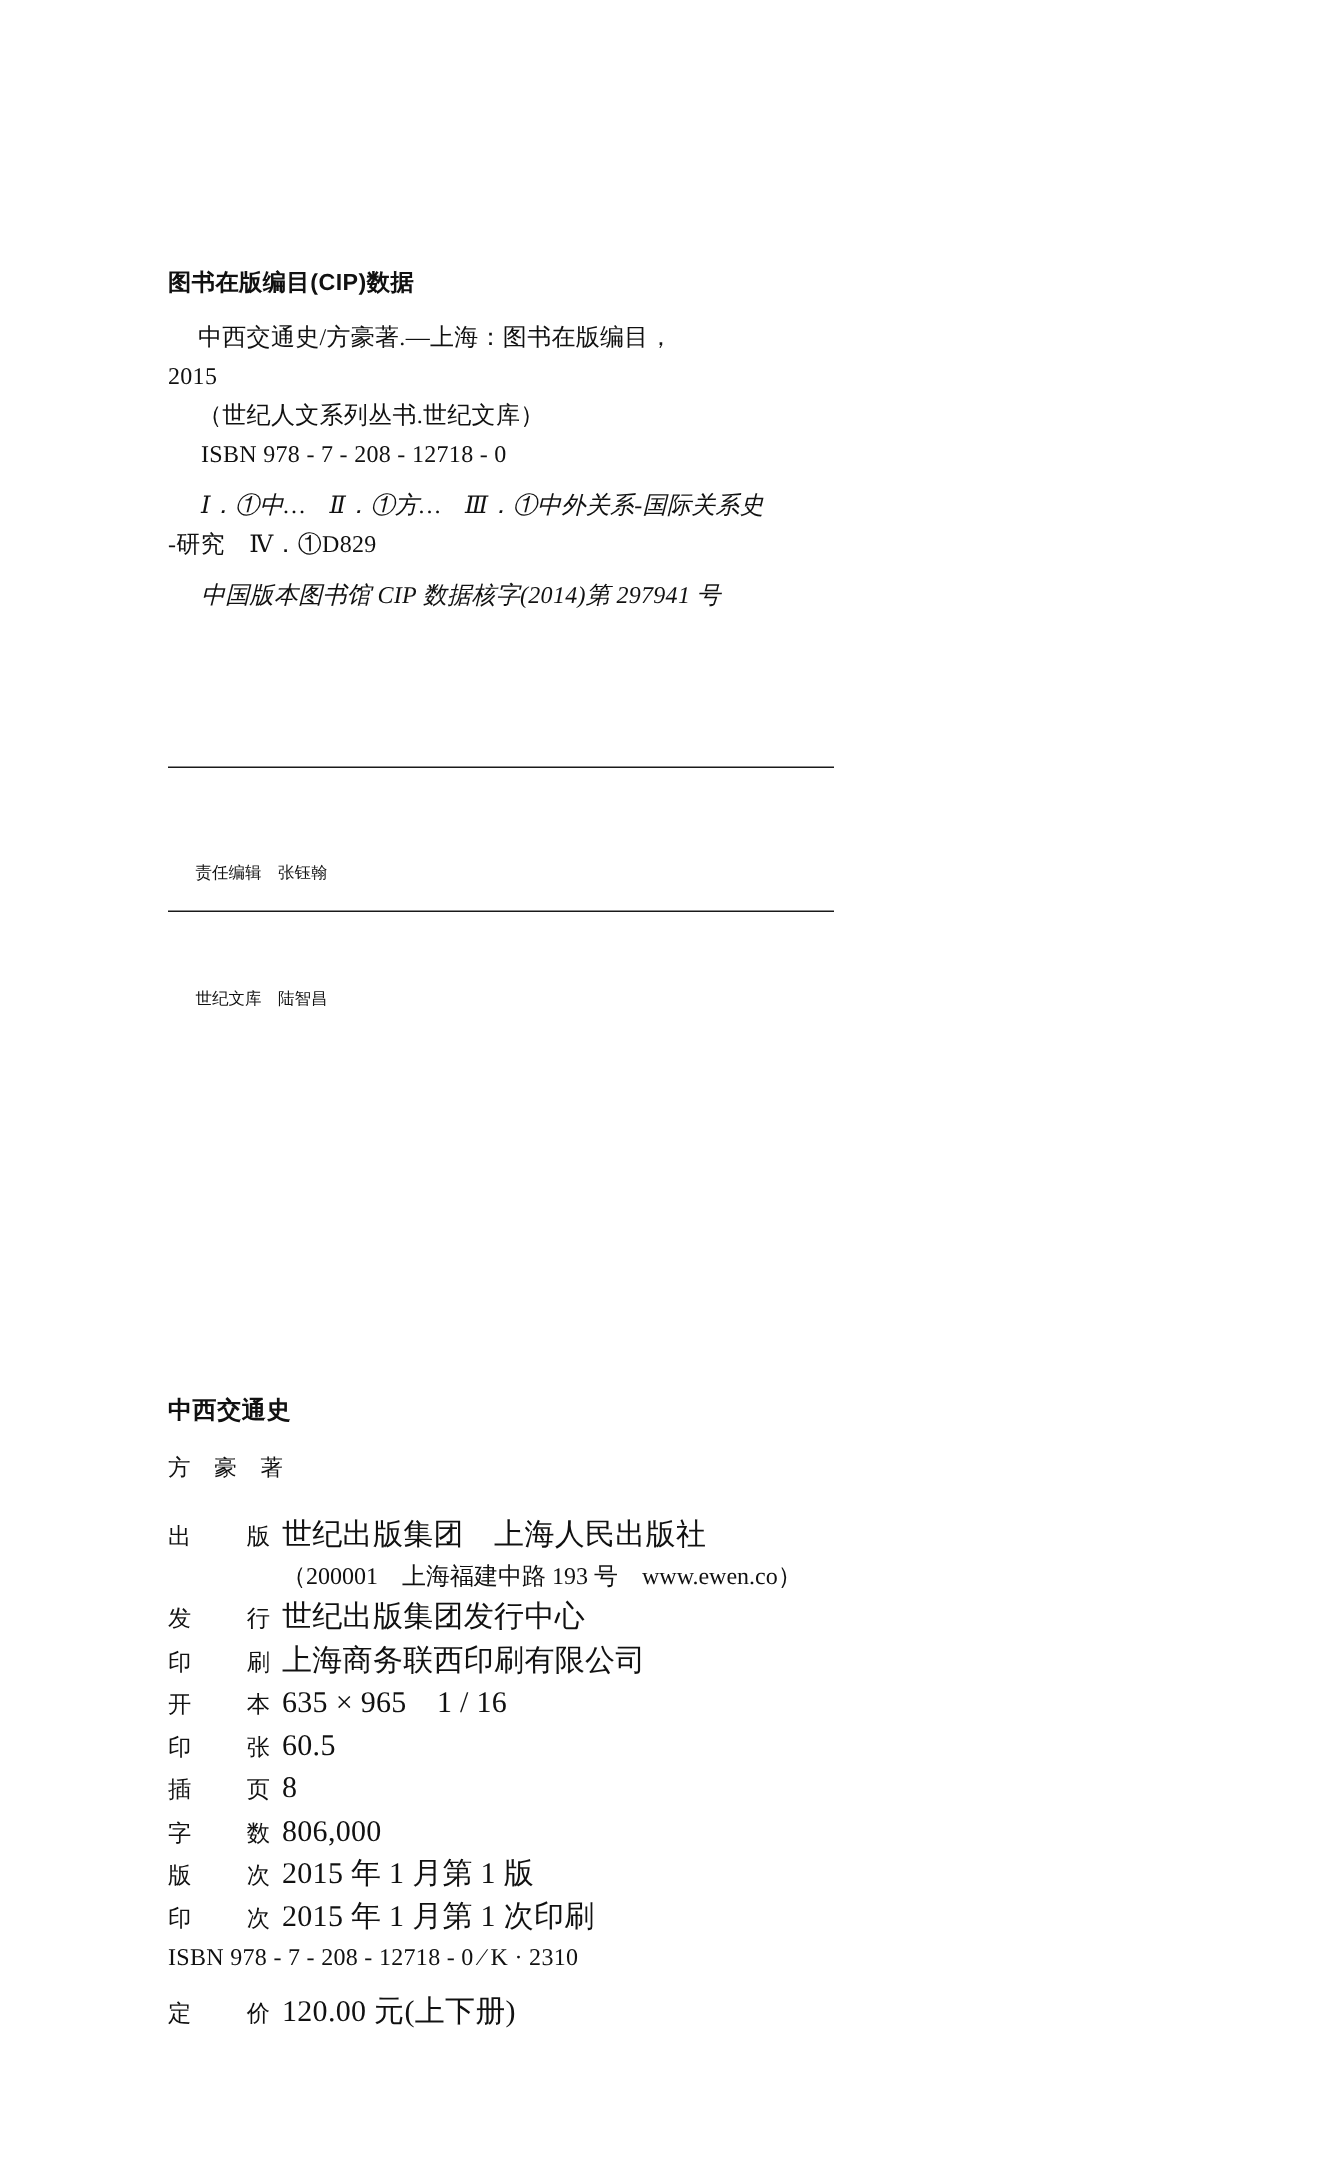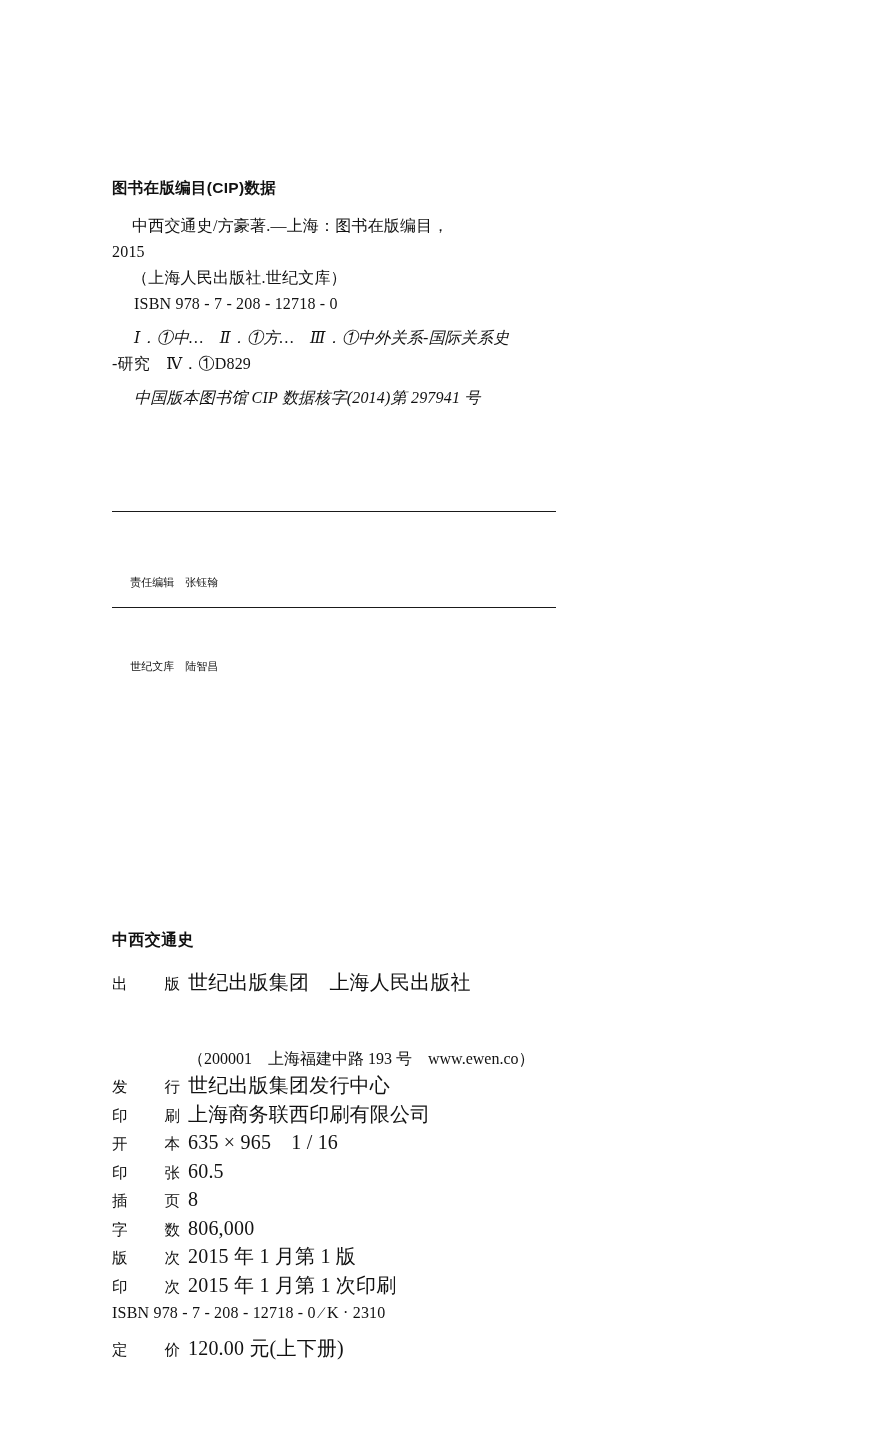--- a/index.html
+++ b/index.html
@@ -112,60 +112,60 @@
   .colo-val {
     white-space: pre;
     font-size: 20px;
     letter-spacing: 0.2px;
   }
   .colo-sub {
     margin-left: 76px;
     white-space: pre;
     font-size: 16px;
     line-height: 26.5px;
-    margin-top: 48px;
   }
   .colo-full {
     white-space: pre;
     font-size: 16px;
     line-height: 26.5px;
     letter-spacing: 0.2px;
   }
   .colo-spacer { height: 8px; }
 </style>
 </head>
 <body>
 
 <div class="page">
 
   <div class="cip-block">
     <div class="cip-title">图书在版编目(CIP)数据</div>
     <div class="cip-line indent1">中西交通史/方豪著.—上海：图书在版编目，</div>
     <div class="cip-line">2015</div>
-    <div class="cip-line indent1">（上海人民出版社.世纪文库）</div>
+    <div class="cip-line indent1">（世纪人文系列丛书.世纪文库）</div>
     <div class="cip-line indent2">ISBN 978 - 7 - 208 - 12718 - 0</div>
     <div class="cip-line indent2 gap-top">Ⅰ．①中…　Ⅱ．①方…　Ⅲ．①中外关系-国际关系史</div>
     <div class="cip-line">-研究　Ⅳ．①D829</div>
     <div class="cip-line indent2 gap-top">中国版本图书馆 CIP 数据核字(2014)第 297941 号</div>
   </div>
 
   <div class="rule rule-top"></div>
   <div class="rule rule-bottom"></div>
 
   <div class="credits">
     <div class="row">
       <span class="lbl">责任编辑</span><span>　</span><span>张钰翰</span>
     </div>
     <div class="row">
       <span class="lbl">世纪文库</span><span>　</span><span>陆智昌</span>
     </div>
   </div>
 
   <div class="colophon">
     <div class="colo-title">中西交通史</div>
+    <div class="colo-author">方　豪　著</div>
 
     <div class="colo-row">
       <div class="colo-key">
         <span>出</span>
           <span>版</span>
       </div>
       <div class="colo-val cn">世纪出版集团　上海人民出版社</div>
     </div>
     <div class="colo-sub">（200001　上海福建中路 193 号　www.ewen.co）</div>
 

